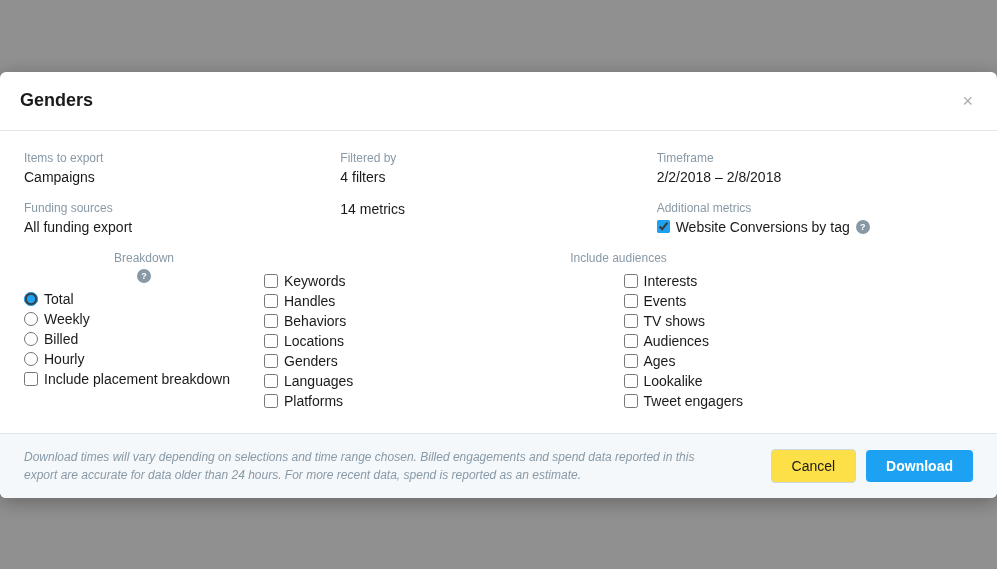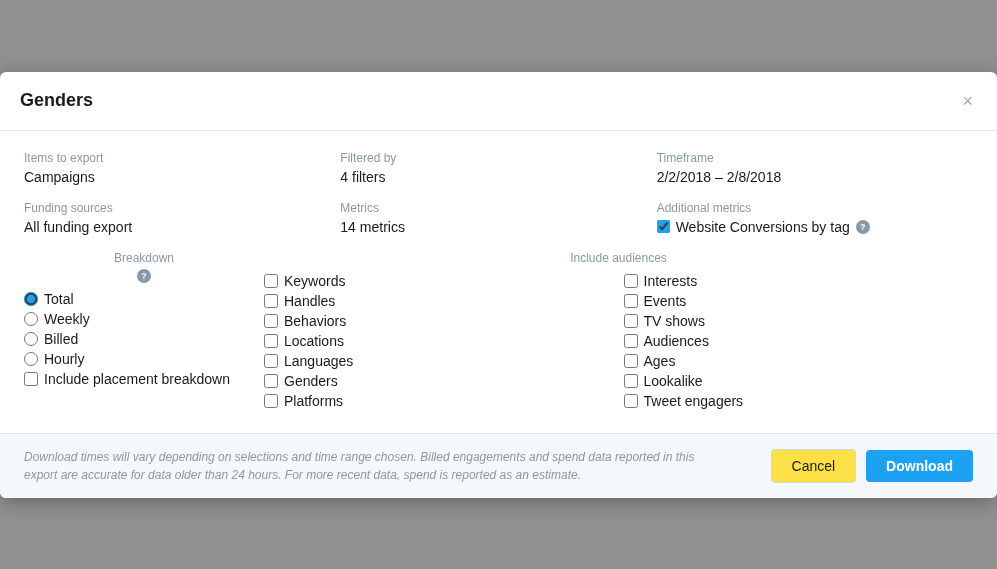--- a/index.html
+++ b/index.html
@@ -213,21 +213,20 @@
           <div class="field-value">2/2/2018 – 2/8/2018</div>
         </div>
       </div>
 
       <div class="grid-3 section-divider">
         <div class="grid-col">
           <div class="field-label">Funding sources</div>
           <div class="field-value">All funding export</div>
         </div>
         <div class="grid-col">
-          <div class="field-label">Metrics</div>
           <div class="field-value">14 metrics</div>
         </div>
         <div class="grid-col additional-metrics-col">
           <div class="field-label">Additional metrics</div>
           <div class="additional-metrics-item">
             <input type="checkbox" checked="" style="">
             <span>Website Conversions by tag</span>
             <span class="help-icon">?</span>
           </div>
         </div>
@@ -285,26 +284,26 @@
               <span>Behaviors</span>
             </label>
 
             <label class="checkbox-item">
               <input type="checkbox" style="">
               <span>Locations</span>
             </label>
 
             <label class="checkbox-item">
               <input type="checkbox" style="">
+              <span>Genders</span>
+            </label>
+
+            <label class="checkbox-item">
+              <input type="checkbox" style="">
               <span>Languages</span>
-            </label>
-
-            <label class="checkbox-item">
-              <input type="checkbox" style="">
-              <span>Genders</span>
             </label>
 
             <label class="checkbox-item">
               <input type="checkbox" style="">
               <span>Platforms</span>
             </label>
 
             <label class="checkbox-item">
               <input type="checkbox" style="">
               <span>Interests</span>

